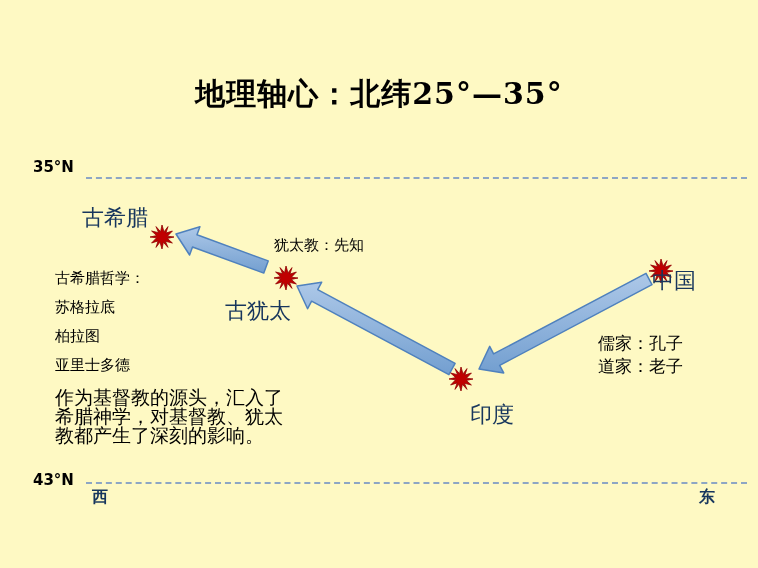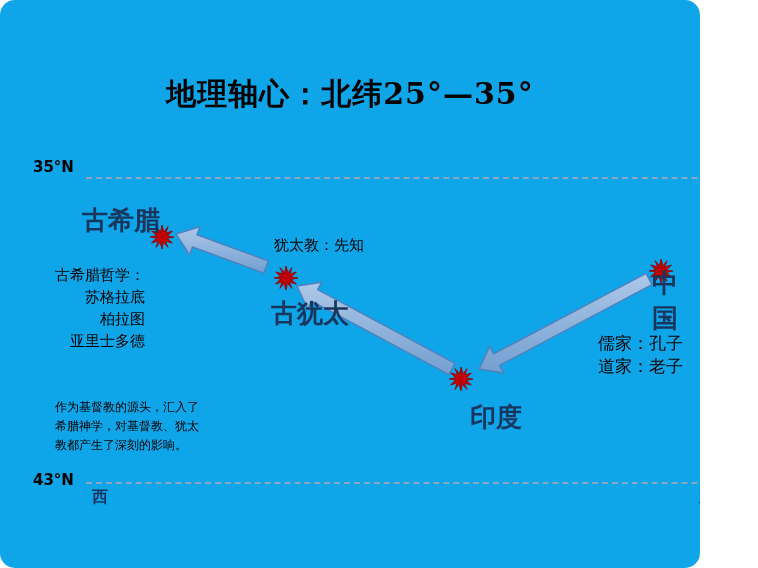--- a/index.html
+++ b/index.html
@@ -1,20 +1,20 @@
 <!DOCTYPE html>
 <html style="--label-blue: #17365D; --star-red: #C00000; --arrow-stroke: #4F81BD; --dash-line: #8DA6C4;"><head>
 <meta charset="utf-8">
 <style>
   * { margin:0; padding:0; box-sizing:border-box; }
   html,body { background:#ffffff; }
   body { font-family:"DejaVu Serif", serif; }
   .slide {
-    position:relative; width:700px; height:568px;
-    background:#0ea5e9; overflow:hidden;border-radius:15px;
+    position:relative; width:758px; height:568px;
+    background:#fef9c3; overflow:hidden;
   }
   .title {
     position:absolute; top:74px; left:0; width:100%;
     text-align:center; font-size:30px; font-weight:bold; color:#000;
     letter-spacing:1px;
   }
   svg.diagram { position:absolute; left:0; top:0; z-index:1; }
   .lat-line {
     position:absolute; left:86px; width:661px; height:0;
     border-top:2px dashed var(--dash-line,#8da6c4); z-index:0;
@@ -29,34 +29,34 @@
   .lat-label.top { top:158px; }
   .lat-label.bottom { top:471px; }
   .dir-label {
     position:absolute; z-index:2;
     font-size:16px; font-weight:bold; color:var(--label-blue,#17365D);
   }
   .dir-label.west { left:92px; top:487px; }
   .dir-label.east { left:699px; top:487px; }
   .node-label {
     position:absolute; z-index:2;
-    font-size:26px; font-weight:bold; color:var(--label-blue,#17365D);
+    font-size:22px; font-weight:normal; color:var(--label-blue,#17365D);
   }
   .node-label.greece { left:82px;  top:203px; }
-  .node-label.judea  { left:225px; top:296px;margin-left:46px; }
+  .node-label.judea  { left:225px; top:296px; }
   .node-label.india  { left:444px; top:400px;margin-left:26px; }
   .node-label.china  { left:652px; top:230px;margin-top:36px; }
   .note {
     position:absolute; z-index:2; color:#000; white-space:pre-line;
   }
   .note.judaism   { left:262px; top:236px; font-size:15px;margin-left:12px; }
-  .note.greekphil { left:55px;  top:264px; font-size:15px; line-height:22px;text-align:right; }
+  .note.greekphil { left:55px;  top:264px; font-size:15px; line-height:29px; }
   .note.indiarel  { left:396px; top:288px; font-size:15px; line-height:24px; }
   .note.chinasch  { left:598px; top:332px; font-size:17px; line-height:23px; }
-  .note.christ    { left:55px;  top:398px; font-size:12px; line-height:19px;font-family:Liberation Serif, serif; }
+  .note.christ    { left:55px;  top:388px; font-size:19px; line-height:19px;font-family:Liberation Serif, serif; }
   .arrow { stroke:var(--arrow-stroke,#4F81BD); stroke-width:1.5; fill:url(#arrowGrad); stroke-linejoin:round; }
   .star  { fill:var(--star-red,#C00000); stroke:#8f0000; stroke-width:0.8; }
 </style>
 </head>
 <body>
 
 <div class="slide">
 
   <h1 class="title">地理轴心：北纬25°—35°</h1>
 

